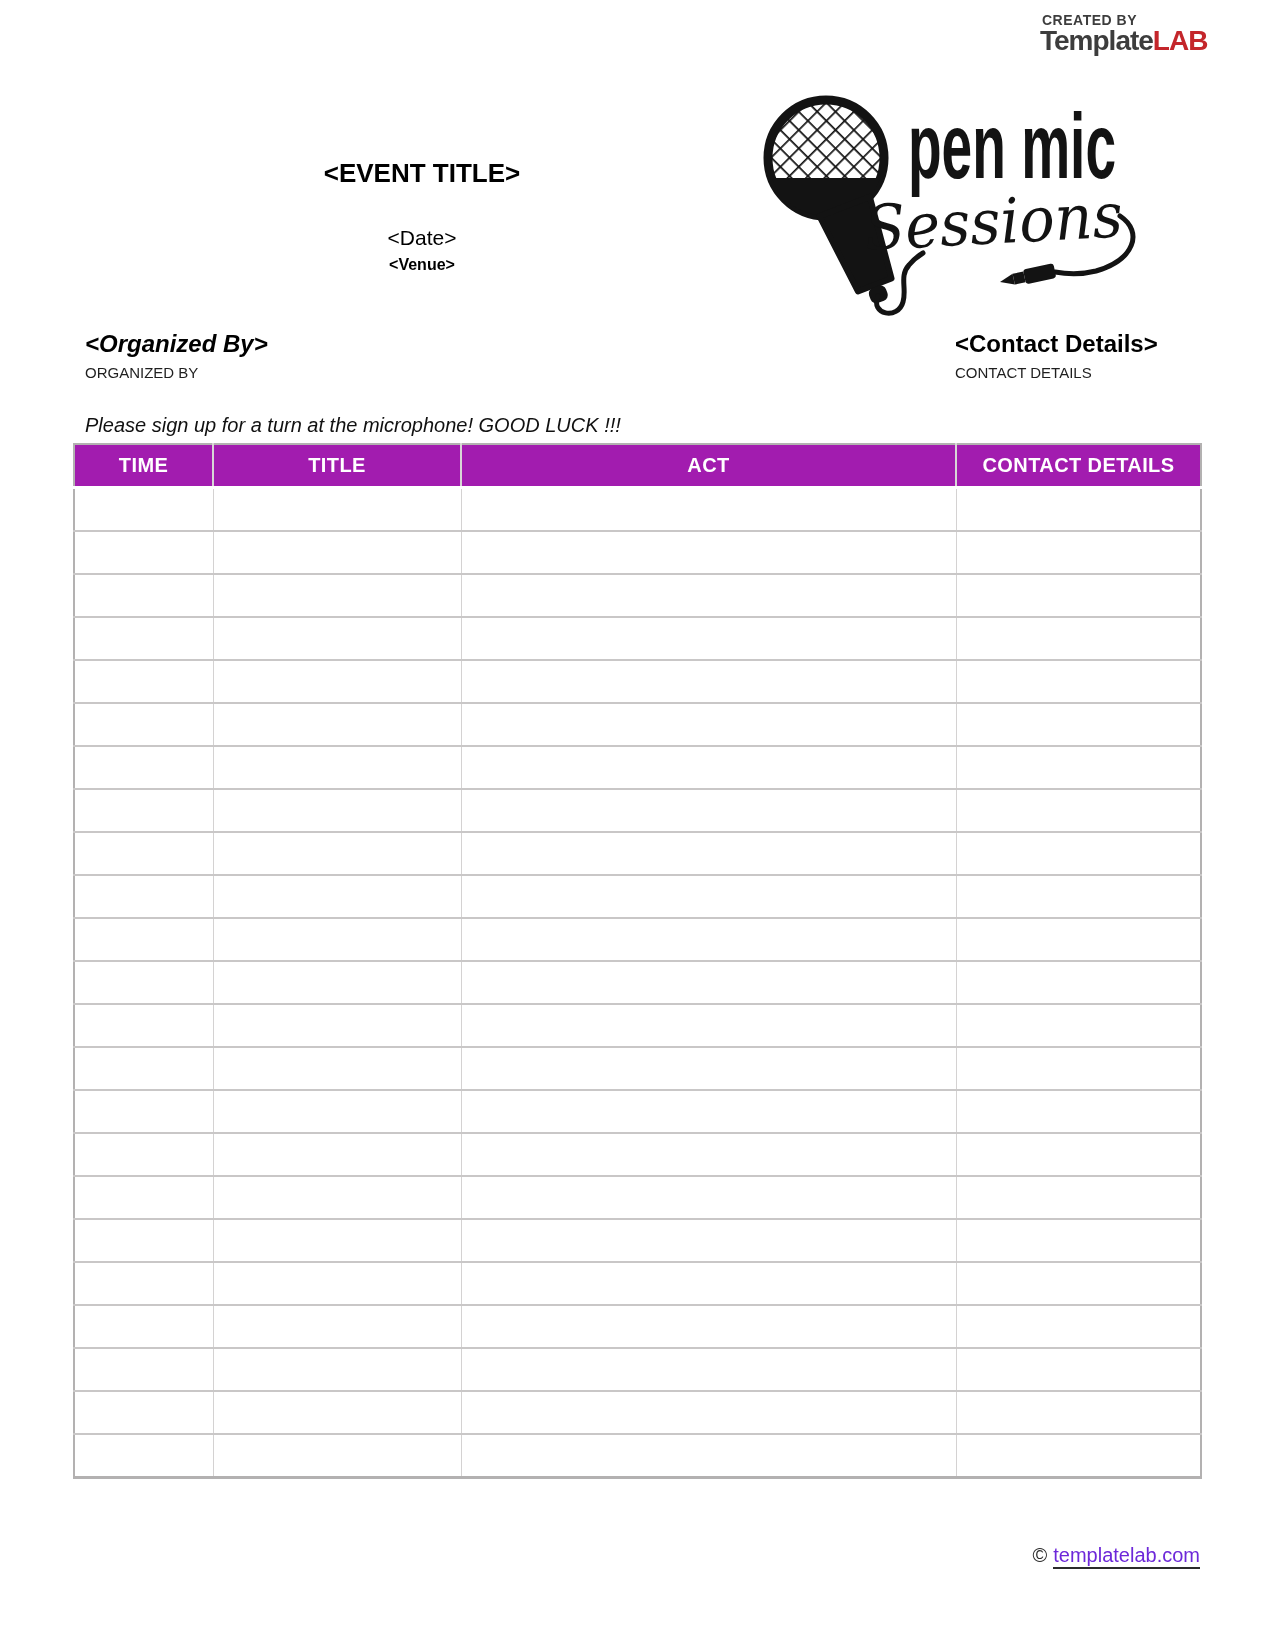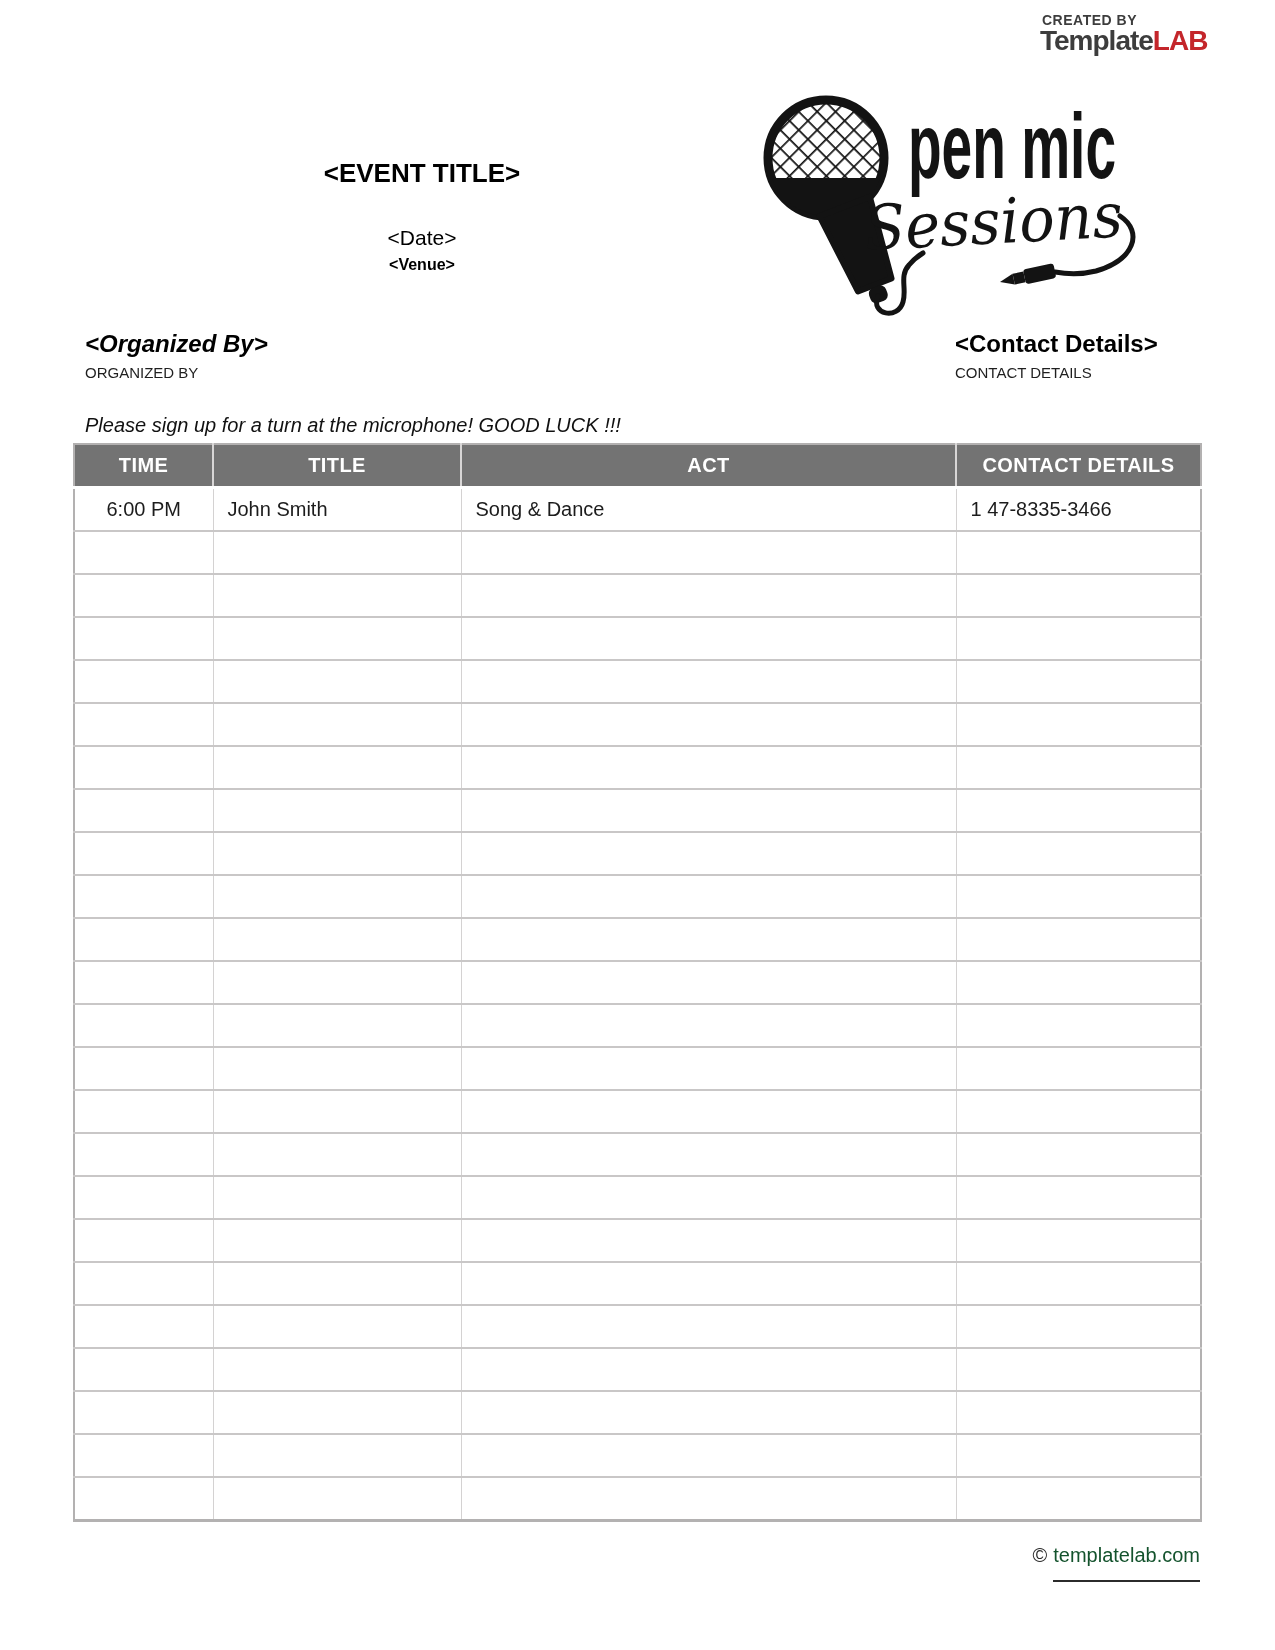--- a/index.html
+++ b/index.html
@@ -27,36 +27,36 @@
   
   .instruction{position:absolute;left:85px;top:414px;font-size:20px;font-style:italic;
     font-weight:500;color:#111;}
   
   .openmic{position:absolute;left:762px;top:92px;width:380px;height:230px;}
   
   .table-wrap{position:absolute;left:73px;top:443px;width:1127px;}
   table.signup{border-collapse:collapse;width:100%;table-layout:fixed;
     border:2px solid #b3b1b1;border-bottom:3px solid #b3b1b1;}
   table.signup th{
-    background:#737373;color:#ffffff;font-size:20px;font-weight:bold;letter-spacing:.4px;
+    background:#a21caf;color:#ffffff;font-size:20px;font-weight:bold;letter-spacing:.4px;
     height:39px;border-right:2px solid #d8d6d6;border-bottom:3px solid #ffffff;
     text-align:center;vertical-align:middle;}
   table.signup th:last-child{border-right:none;}
   table.signup td{
     height:41px;background:#ffffff;border-top:2px solid #c9c7c7;border-right:1px solid #d4d2d2;
     font-size:20px;color:#1c1c1c;padding:0 6px 0 14px;vertical-align:middle;
     overflow:hidden;white-space:nowrap;}
   table.signup td:last-child{border-right:none;}
   table.signup tbody tr:first-child td{border-top:none;}
   table.signup td.col-time{text-align:center;padding:0;}
   
   .footer{position:absolute;left:73px;top:1544px;width:1127px;text-align:right;
     font-size:20px;color:#2b2b2b;}
-  .footer a{color:#14532d;text-decoration:none;border-bottom:2px solid #2b2b2b;
-    padding-bottom:14px;cursor:pointer;}
+  .footer a{color:#6d28d9;text-decoration:none;border-bottom:2px solid #2b2b2b;
+    padding-bottom:1px;cursor:pointer;}
   .footer .copy{margin-right:6px;}
 </style>
 </head>
 <body>
 
 <div class="tl-logo">
   <div class="tl-created">CREATED BY</div>
   <div class="tl-word"><span>Template</span><span class="lab">LAB</span></div>
 </div>
 
@@ -111,26 +111,20 @@
     <thead>
         <tr>
           <th>TIME</th>
           <th>TITLE</th>
           <th>ACT</th>
           <th>CONTACT DETAILS</th>
         </tr>
       </thead>
     <tbody>
         <tr>
-          <td class="col-time">6:00 PM</td>
-          <td class="col-name">John Smith</td>
-          <td class="col-act">Song &amp; Dance</td>
-          <td class="col-contact">1 47-8335-3466</td>
-        </tr>
-        <tr>
           <td class="col-time"></td>
           <td class="col-name"></td>
           <td class="col-act"></td>
           <td class="col-contact"></td>
         </tr>
         <tr>
           <td class="col-time"></td>
           <td class="col-name"></td>
           <td class="col-act"></td>
           <td class="col-contact"></td>

